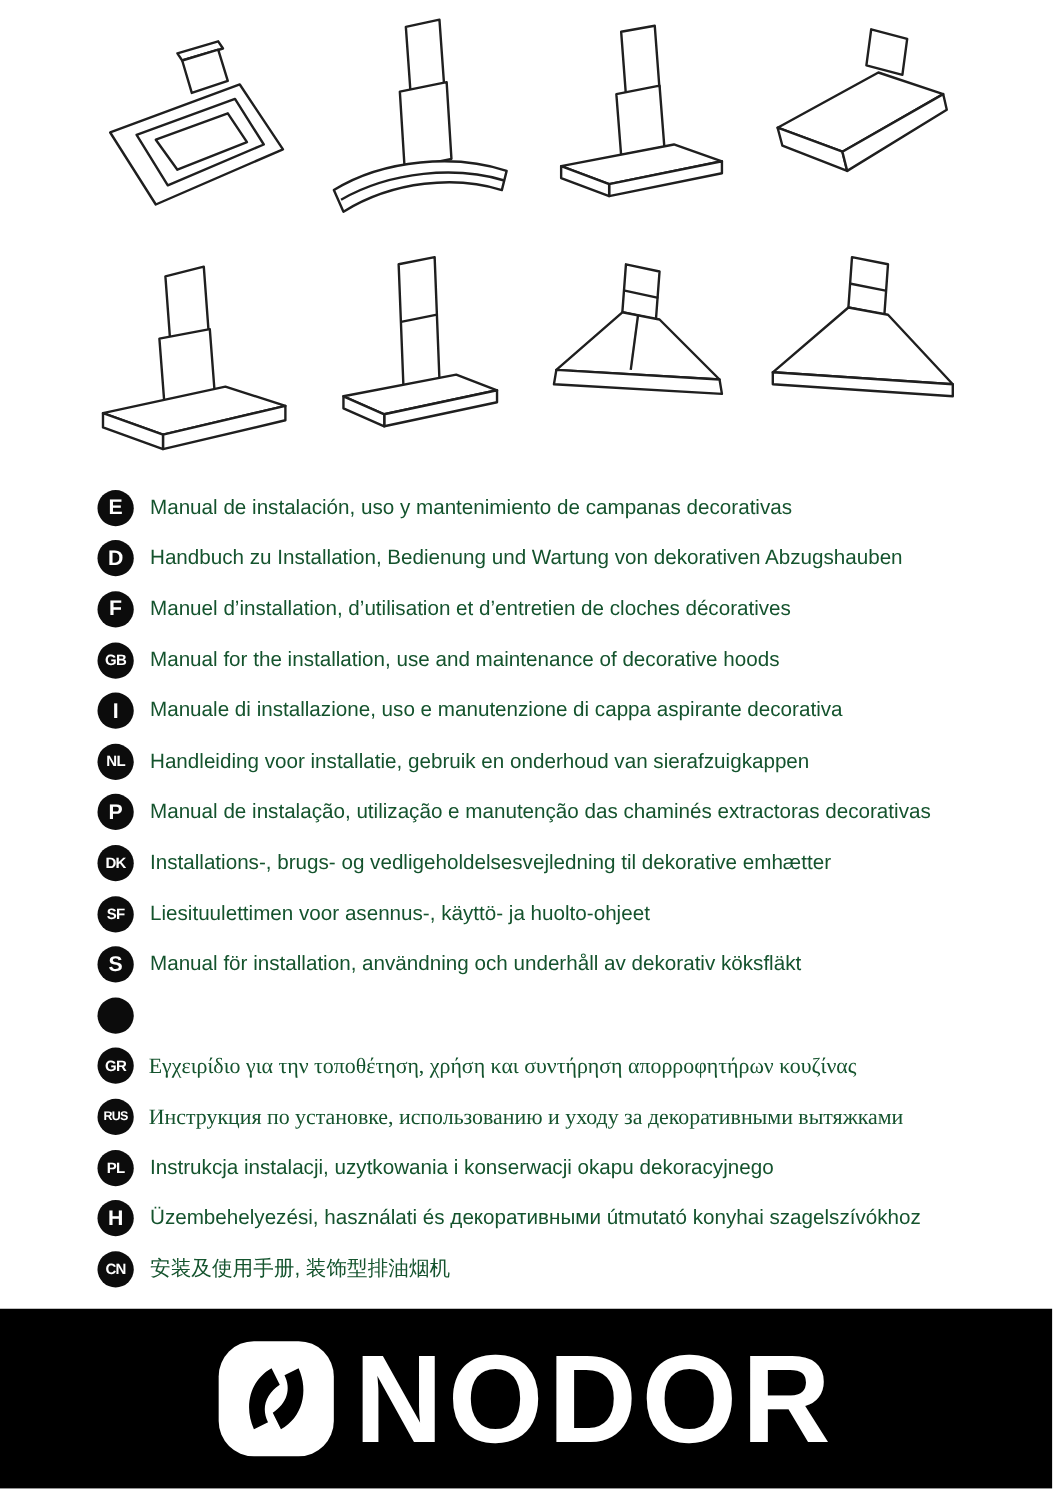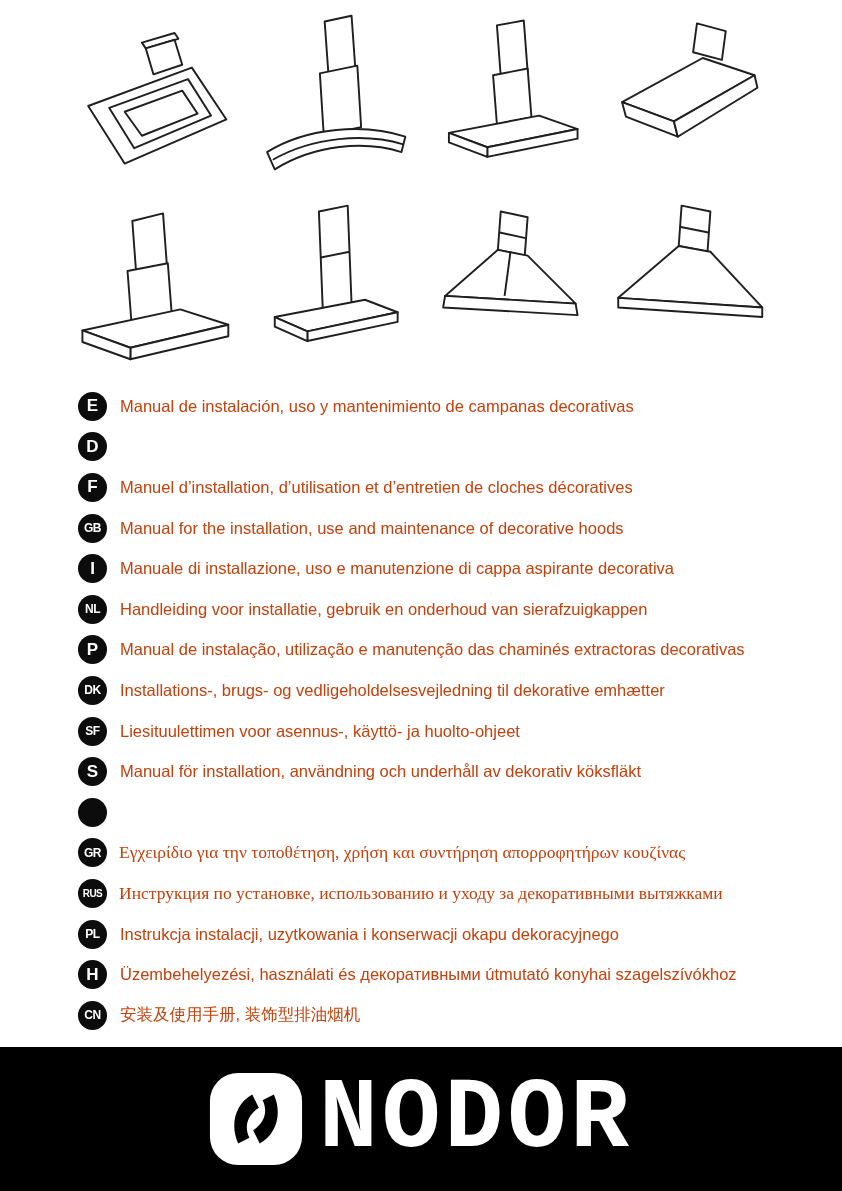--- a/index.html
+++ b/index.html
@@ -22,28 +22,28 @@
   .langs { position:absolute; top:386px; left:78px; right:20px; }
   .lang-row { display:flex; align-items:center; height:40.6px; }
   .badge {
     flex:0 0 auto; width:29px; height:29px; border-radius:50%;
     background:#0c0c0c; color:#ffffff; font-weight:bold;
     display:flex; align-items:center; justify-content:center;
   }
   .badge.len-1 { font-size:17px; }
   .badge.len-2 { font-size:12px; letter-spacing:-0.5px; }
   .badge.len-3 { font-size:10px; letter-spacing:-0.6px;text-align:center; }
-  .lang-text { margin-left:13px; font-size:16.5px; white-space:nowrap; color:#c2410c; }
+  .lang-text { margin-left:13px; font-size:16.5px; white-space:nowrap; color:#14532d; }
   .lang-row.serif .lang-text {
     font-family:"Liberation Serif","DejaVu Serif",serif; font-size:17.5px;margin-left:12px;
   }
   
   .footer {
     position:absolute; left:0; right:0; bottom:0; height:144px;
-    background:#000000; display:flex; align-items:center; justify-content:center;font-family:Liberation Mono, monospace;
+    background:#000000; display:flex; align-items:center; justify-content:center;
   }
   .brand { display:flex; align-items:center; gap:16px; }
   .brand-icon { width:94px; height:94px; display:block; }
   .brand-name {
     color:#ffffff; font-weight:bold; font-size:98px; line-height:1;
     letter-spacing:4px; transform:scaleY(1.02);
   }
 </style>
 </head>
 <body>
@@ -133,20 +133,21 @@
 
   <div class="langs">
 
     <div class="lang-row">
       <span class="badge len-1">E</span>
       <span class="lang-text">Manual de instalación, uso y mantenimiento de campanas decorativas</span>
     </div>
 
     <div class="lang-row">
       <span class="badge len-1">D</span>
+      <span class="lang-text">Handbuch zu Installation, Bedienung und Wartung von dekorativen Abzugshauben</span>
     </div>
 
     <div class="lang-row">
       <span class="badge len-1">F</span>
       <span class="lang-text">Manuel d’installation, d’utilisation et d’entretien de cloches décoratives</span>
     </div>
 
     <div class="lang-row">
       <span class="badge len-2">GB</span>
       <span class="lang-text">Manual for the installation, use and maintenance of decorative hoods</span>

